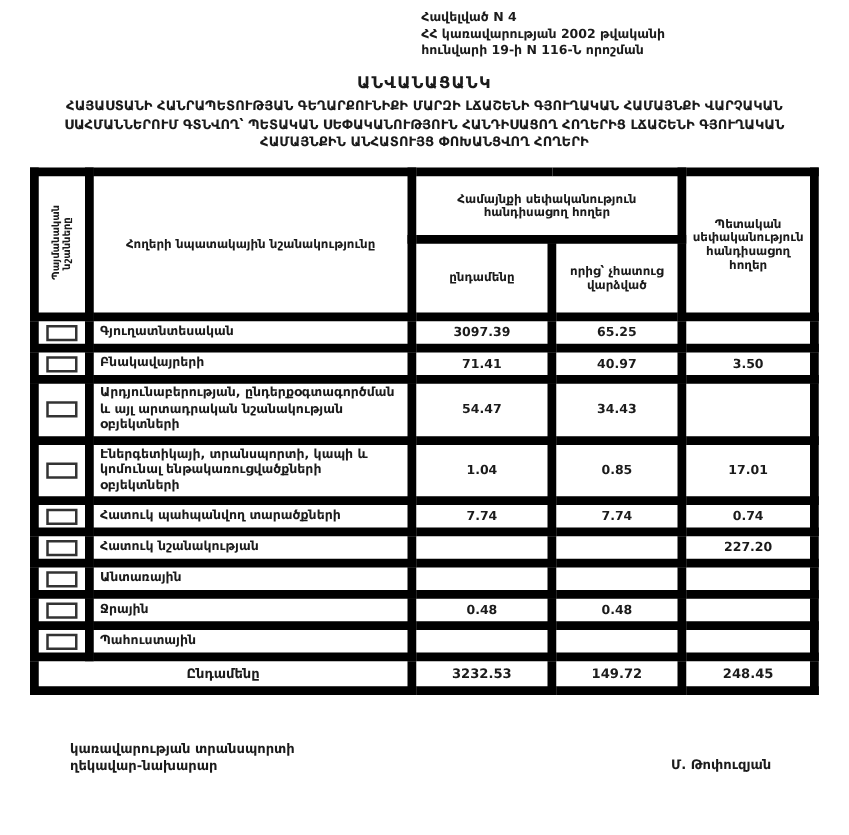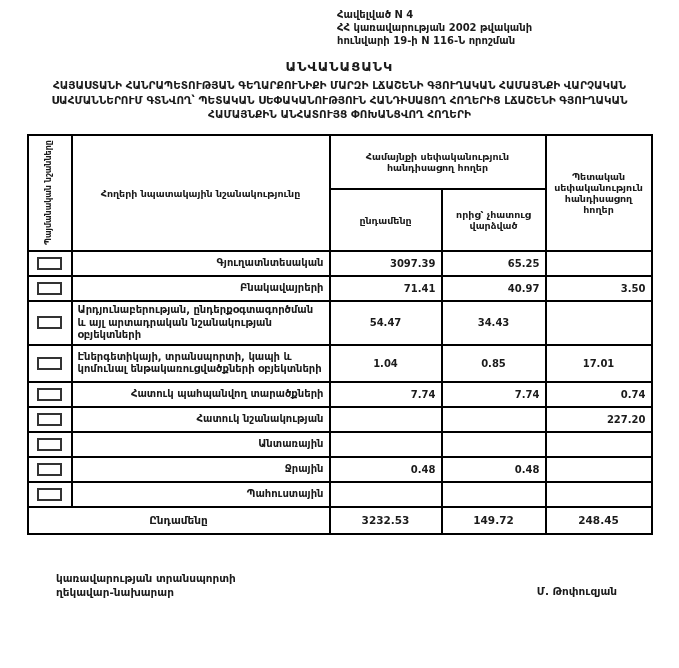--- a/index.html
+++ b/index.html
@@ -36,21 +36,21 @@
     font-size:10.5px;
     line-height:1.4;
   }
 
   table.land-table {
     border-collapse:collapse;
     margin:12px auto 0 auto;
     table-layout:fixed;
   }
   .land-table th, .land-table td {
-    border:2px solid #000000;
+    border:7px solid #000000;
     font-weight:bold;
     vertical-align:middle;
   }
   .land-table th { font-size:9.5px; padding:3px 4px; text-align:center; }
   .land-table td { font-size:10px; padding:2px 5px; }
 
   col.c-signs   { width:44px; }
   col.c-label   { width:258px; }
   col.c-total   { width:112px; }
   col.c-ofwhich { width:104px; }
@@ -67,21 +67,21 @@
     font-size:8px;
     line-height:1.1;
     white-space:normal;
     max-height:110px;
   }
   .head-row-1 th { height:54px; }
   .head-row-2 th { height:62px; font-size:9.5px; }
 
   .cell-num { text-align:center; }
   .cell-label { text-align:left; line-height:1.25; }
-  .row-std td { height:25px;text-align:right; }
+  .row-std td { height:25px; }
   .row-tall td { height:37px; }
 
   .chk {
     width:25px; height:13px;
     border:2px solid #333;
     margin:0 auto;
     background:#fff;
   }
 
   .total-row td { height:27px; font-size:10.5px; }

